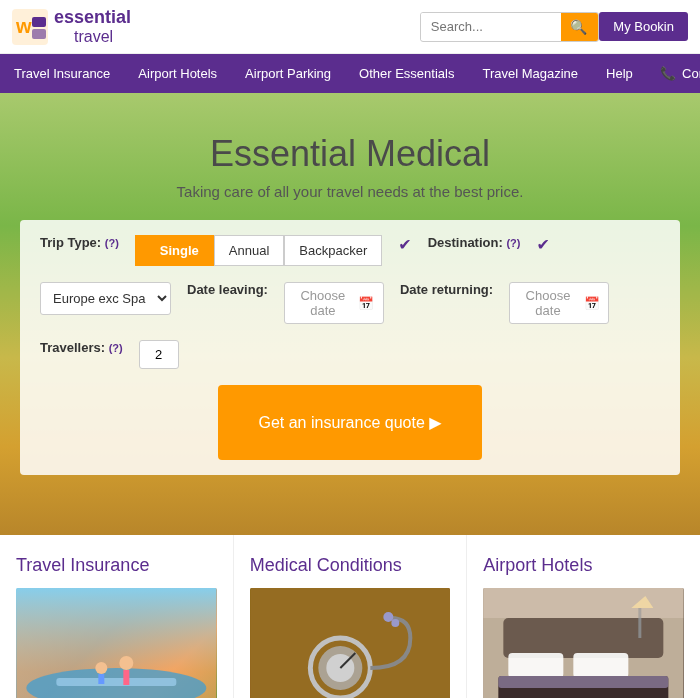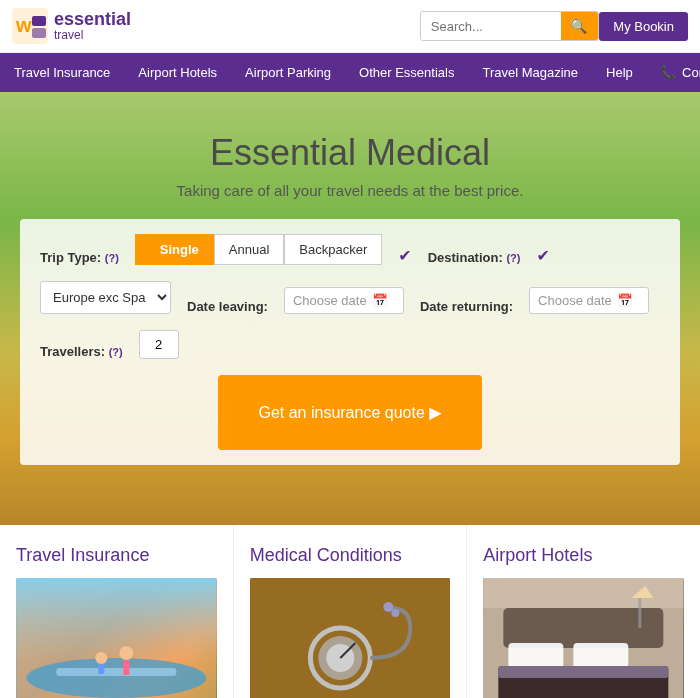--- a/index.html
+++ b/index.html
@@ -27,22 +27,23 @@
       display: flex;
       flex-direction: column;
       line-height: 1.1;
     }
     .logo-essential {
       font-size: 18px;
       font-weight: bold;
       color: #5b2d8e;
     }
     .logo-travel {
-      font-size: 12px;
+      font-size: 16px;
       color: #5b2d8e;
+      margin-left: 20px;
     }
     .header-right {
       display: flex;
       align-items: center;
     }
     .search-bar {
       display: flex;
       align-items: center;
       border: 1px solid #ccc;
       border-radius: 3px;
@@ -121,21 +122,21 @@
     
     .search-form {
       background: rgba(255,255,255,0.85);
       margin: 20px auto 0;
       padding: 15px 20px;
       max-width: 680px;
       border-radius: 4px;
     }
     .form-row-1 {
       display: flex;
-      align-items: flex-end;
+      align-items: flex-start;
       gap: 16px;
       flex-wrap: wrap;
     }
     .form-label {
       font-size: 13px;
       color: #333;
       font-weight: bold;
       white-space: nowrap;
     }
     .form-label .question { color: #5b2d8e; font-size: 11px; }
@@ -170,21 +171,21 @@
     .date-input {
       display: flex;
       align-items: center;
       border: 1px solid #ccc;
       border-radius: 3px;
       background: #fff;
       padding: 5px 8px;
       gap: 6px;
       font-size: 13px;
       color: #999;
-      width: 120px;
+      width: 100px;
     }
     .date-input .cal-icon { color: #5b2d8e; }
     .travellers-input {
       border: 1px solid #ccc;
       border-radius: 3px;
       padding: 6px 8px;
       font-size: 13px;
       width: 40px;
       text-align: center;
     }

